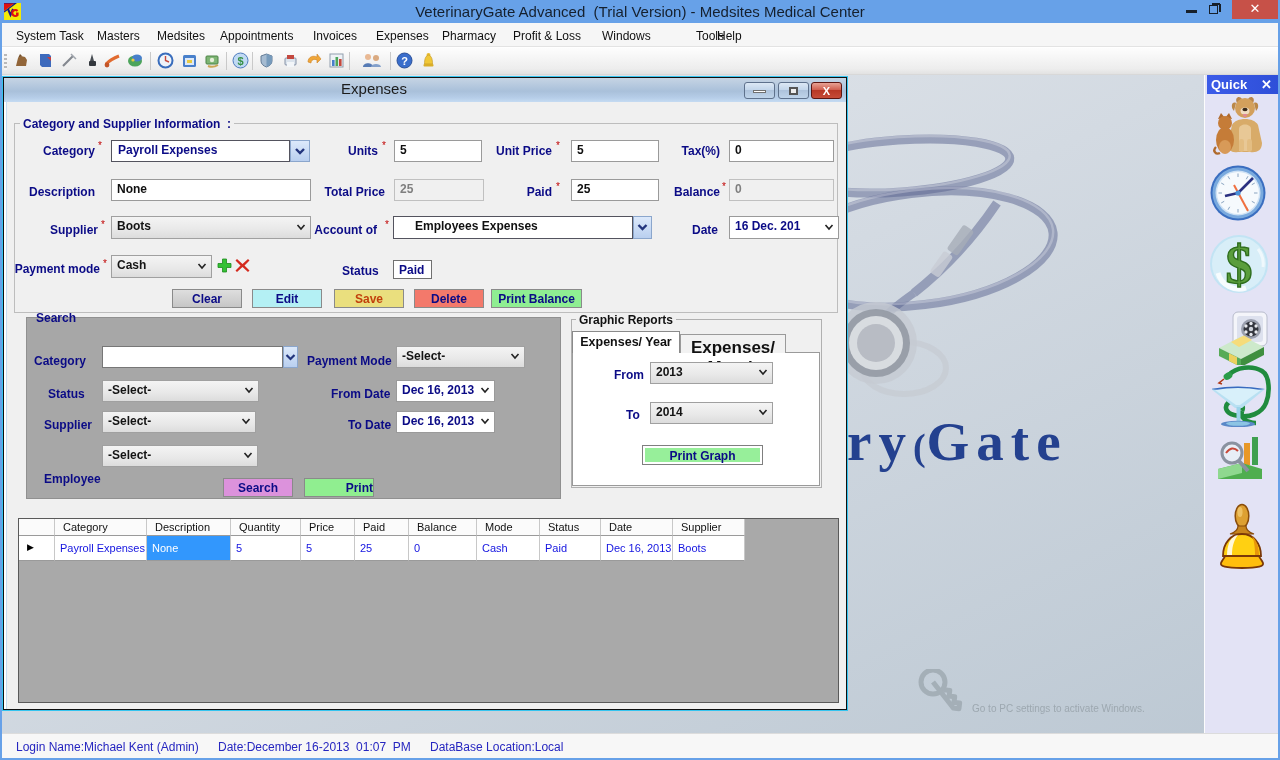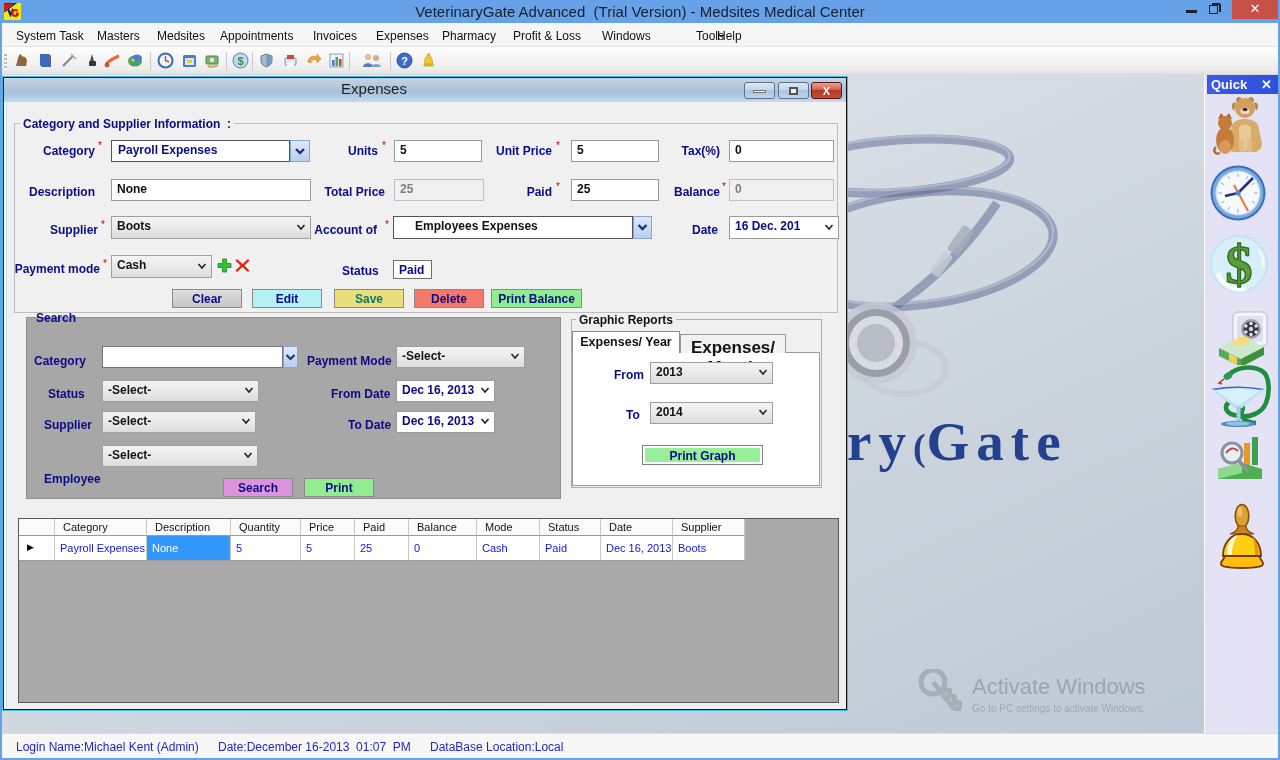--- a/index.html
+++ b/index.html
@@ -95,21 +95,20 @@
         <circle cx="874" cy="268" r="34" fill="#949aa4" opacity="0.9"></circle>
         <circle cx="874" cy="268" r="27" fill="#d8dce0"></circle>
         <circle cx="874" cy="268" r="19" fill="#b8bcc4"></circle>
       </svg>
     </div>
     <div class="abs" style="left:845px;top:335px;font-family:'Liberation Serif',serif;font-weight:600;font-size:55px;letter-spacing:7px;color:#24418f;">ry<span style="font-size:38px;letter-spacing:1px;">(</span>Gate</div>
     <svg class="abs" style="left:914px;top:594px;z-index:5;" width="50" height="54" viewBox="0 0 50 54" opacity="0.75">
       <circle cx="17" cy="13" r="12" fill="none" stroke="#9aa5ad" stroke-width="5"></circle>
       <path d="M17 13 L17 46 L21 50 L25 46 L21 42 L25 38 L21 34 L25 30 L21 26" fill="none" stroke="#9aa5ad" stroke-width="5" stroke-linejoin="round" transform="rotate(-38 17 13)"></path>
     </svg>
-    <div id="aw1" class="abs">Activate Windows</div>
     <div id="aw2" class="abs">Go to PC settings to activate Windows.</div>
     <div id="quick" class="abs">
       <div id="quick-head" class="abs">Quick<span id="quick-x">✕</span></div>
 
       <svg class="abs" style="left:7px;top:20px;" width="58" height="62" viewBox="0 0 58 62">
         <path d="M25 8 C22 2 28 0 30 4 Z" fill="#b8854a"></path>
         <path d="M41 8 C44 2 38 0 36 4 Z" fill="#b8854a"></path>
         <circle cx="33" cy="13" r="10" fill="#d3a05c"></circle>
         <path d="M24 8 C20 6 18 12 22 16 Z" fill="#bb8848"></path>
         <path d="M42 8 C46 6 48 12 44 16 Z" fill="#bb8848"></path>
@@ -405,21 +404,21 @@
             <path d="M5.5 1 H9.5 V5.5 H14 V9.5 H9.5 V14 H5.5 V9.5 H1 V5.5 H5.5 Z" fill="#35c135" stroke="#1d8a1d" stroke-width="0.8"></path>
           </svg></div>
       <div class="abs" style="left:231px;top:156px;width:15px;height:15px;"><svg width="15" height="15" viewBox="0 0 15 15">
             <path d="M2 1 L7.5 6 L13 1 L14.5 2.5 L9.5 7.5 L14.5 12.5 L13 14 L7.5 9 L2 14 L0.5 12.5 L5.5 7.5 L0.5 2.5 Z" fill="#d42a1e"></path>
           </svg></div>
       <div class="lbl" style="left:338px;top:162px;">Status</div>
       <div class="abs" style="left:389px;top:158px;width:39px;height:19px;background:#fff;border:1px solid #707070;color:#0b0b86;font-weight:bold;font-size:12px;padding:2px 0 0 5px;">Paid</div>
 
       <div class="btn" style="left:168px;top:187px;width:70px;height:19px;background:linear-gradient(180deg,#dedede,#c6c6c6);padding-top:2px;">Clear</div>
       <div class="btn" style="left:248px;top:187px;width:70px;height:19px;background:#b4f0f4;padding-top:2px;">Edit</div>
-      <div class="btn" style="left:330px;top:187px;width:70px;height:19px;background:#eadf7e;color:#0f766e;padding-top:2px;">Save</div>
+      <div class="btn" style="left:330px;top:187px;width:70px;height:19px;background:#eadf7e;color:#c2410c;padding-top:2px;">Save</div>
       <div class="btn" style="left:410px;top:187px;width:70px;height:19px;background:#f3796b;padding-top:2px;">Delete</div>
       <div class="btn" style="left:487px;top:187px;width:91px;height:19px;background:#8fee92;padding-top:2px;">Print Balance</div>
 
       <div class="abs" style="left:22px;top:215px;width:535px;height:182px;background:#a7a7a7;border:1px solid #909090;"></div>
       <div class="lbl" style="left:32px;top:209px;">Search</div>
       <div class="lbl" style="left:30px;top:252px;">Category</div>
       <div class="abs" style="left:98px;top:244px;width:181px;height:22px;background:#fff;border:1px solid #777;"></div>
       <div class="bbtn" style="left:279px;top:244px;width:15px;height:22px;"><svg width="13" height="20" viewBox="0 0 13 20">
             <path d="M2.5 8 L6.5 12 L10.5 8" fill="none" stroke="#23357d" stroke-width="2.2"></path>
           </svg></div>
@@ -457,21 +456,21 @@
           </span></div>
 
       <div class="lbl" style="left:40px;top:370px;">Employee</div>
       <div class="cmb" style="left:98px;top:343px;width:156px;height:22px;">-Select-<span class="ar">
             <svg width="10" height="7" viewBox="0 0 10 7">
               <path d="M1.5 1 L5 5 L8.5 1" fill="none" stroke="#222" stroke-width="1.6"></path>
             </svg>
           </span></div>
 
       <div class="btn" style="left:219px;top:376px;width:70px;height:19px;background:#dc92dc;padding-top:2px;">Search</div>
-      <div class="btn" style="left:300px;top:376px;width:70px;height:19px;background:#90ee90;padding-top:2px;">Print</div>
+      <div class="btn" style="left:300px;top:376px;width:70px;height:19px;background:#90ee90;padding-top:2px;text-align:right;">Print</div>
 
       <div class="gb" style="left:567px;top:217px;width:251px;height:169px;border-color:#b0b0b0;"></div>
       <div class="gb-t" style="left:572px;top:211px;color:#111;">Graphic Reports</div>
       <div class="abs" style="left:568px;top:250px;width:248px;height:134px;background:#fff;border:1px solid #9a9a9a;"></div>
       <div class="abs" style="left:676px;top:232px;width:106px;height:19px;background:#f2f2f2;border:1px solid #9a9a9a;border-bottom:none;font-weight:bold;font-size:17px;color:#111;text-align:center;padding-top:3px;">Expenses/ Month</div>
       <div class="abs" style="left:568px;top:229px;width:108px;height:22px;background:#fff;border:1px solid #8a8a8a;border-bottom:none;font-weight:bold;font-size:12.5px;color:#111;text-align:center;padding-top:3px;">Expenses/ Year</div>
 
       <div class="lbl" style="left:610px;top:266px;">From</div>
       <div class="cmb" style="left:646px;top:260px;width:123px;height:22px;">2013<span class="ar">
             <svg width="10" height="7" viewBox="0 0 10 7">

